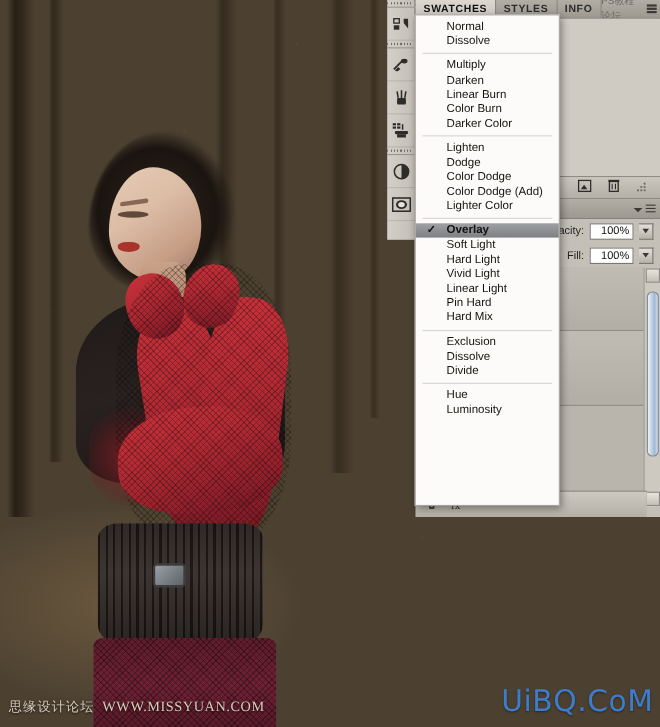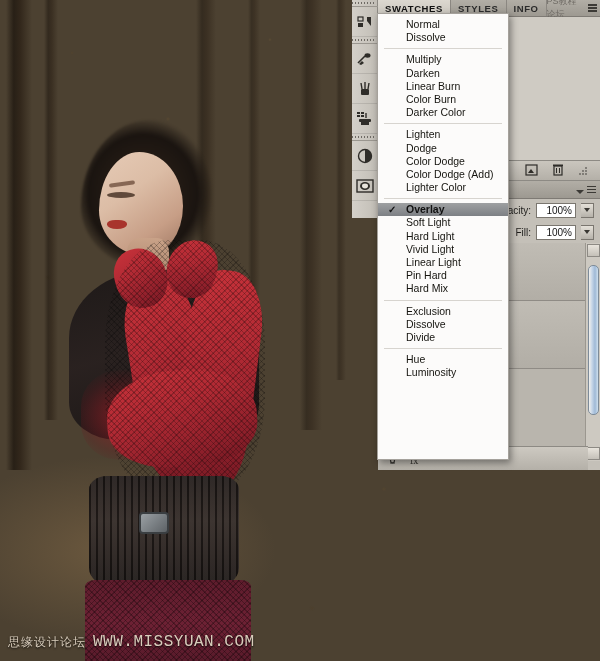--- a/index.html
+++ b/index.html
@@ -284,21 +284,21 @@
   .bm-sep { height:1px; background:#d7d4cf; margin:4px 6px; }
 
   
   #wm-bottom-left {
     position:absolute; left:8px; bottom:10px;
     display:flex; align-items:baseline; gap:7px;
     font-size:12px; color:#d9cdbc; letter-spacing:1px;
     text-shadow: 0 1px 2px rgba(0,0,0,.85);
     font-family:"DejaVu Sans", sans-serif;
   }
-  #wm-bottom-left .url { font-size:16px; font-family:Liberation Mono, monospace; letter-spacing:.5px;text-align:center; }
+  #wm-bottom-left .url { font-size:13px; font-family:Liberation Serif, serif; letter-spacing:.5px;text-align:center; }
   #wm-uibq {
     position:absolute; right:6px; bottom:8px;
     font-size:27px; color:#3d7cc9; letter-spacing:.5px;
     font-family:"DejaVu Sans", sans-serif;
     text-shadow: 0 1px 2px rgba(0,0,0,.45);
   }
 </style>
 </head>
 <body>
 
@@ -583,14 +583,15 @@
       <div class="bm-item">Divide</div>
       <div class="bm-sep"></div>
       <div class="bm-item">Hue</div>
       <div class="bm-item">Luminosity</div>
     </div>
 
   <div id="wm-bottom-left">
     <span>思缘设计论坛</span>
     <span class="url">WWW.MISSYUAN.COM</span>
   </div>
+  <div id="wm-uibq">UiBQ.CoM</div>
 
 </div>
 
 </body></html>

